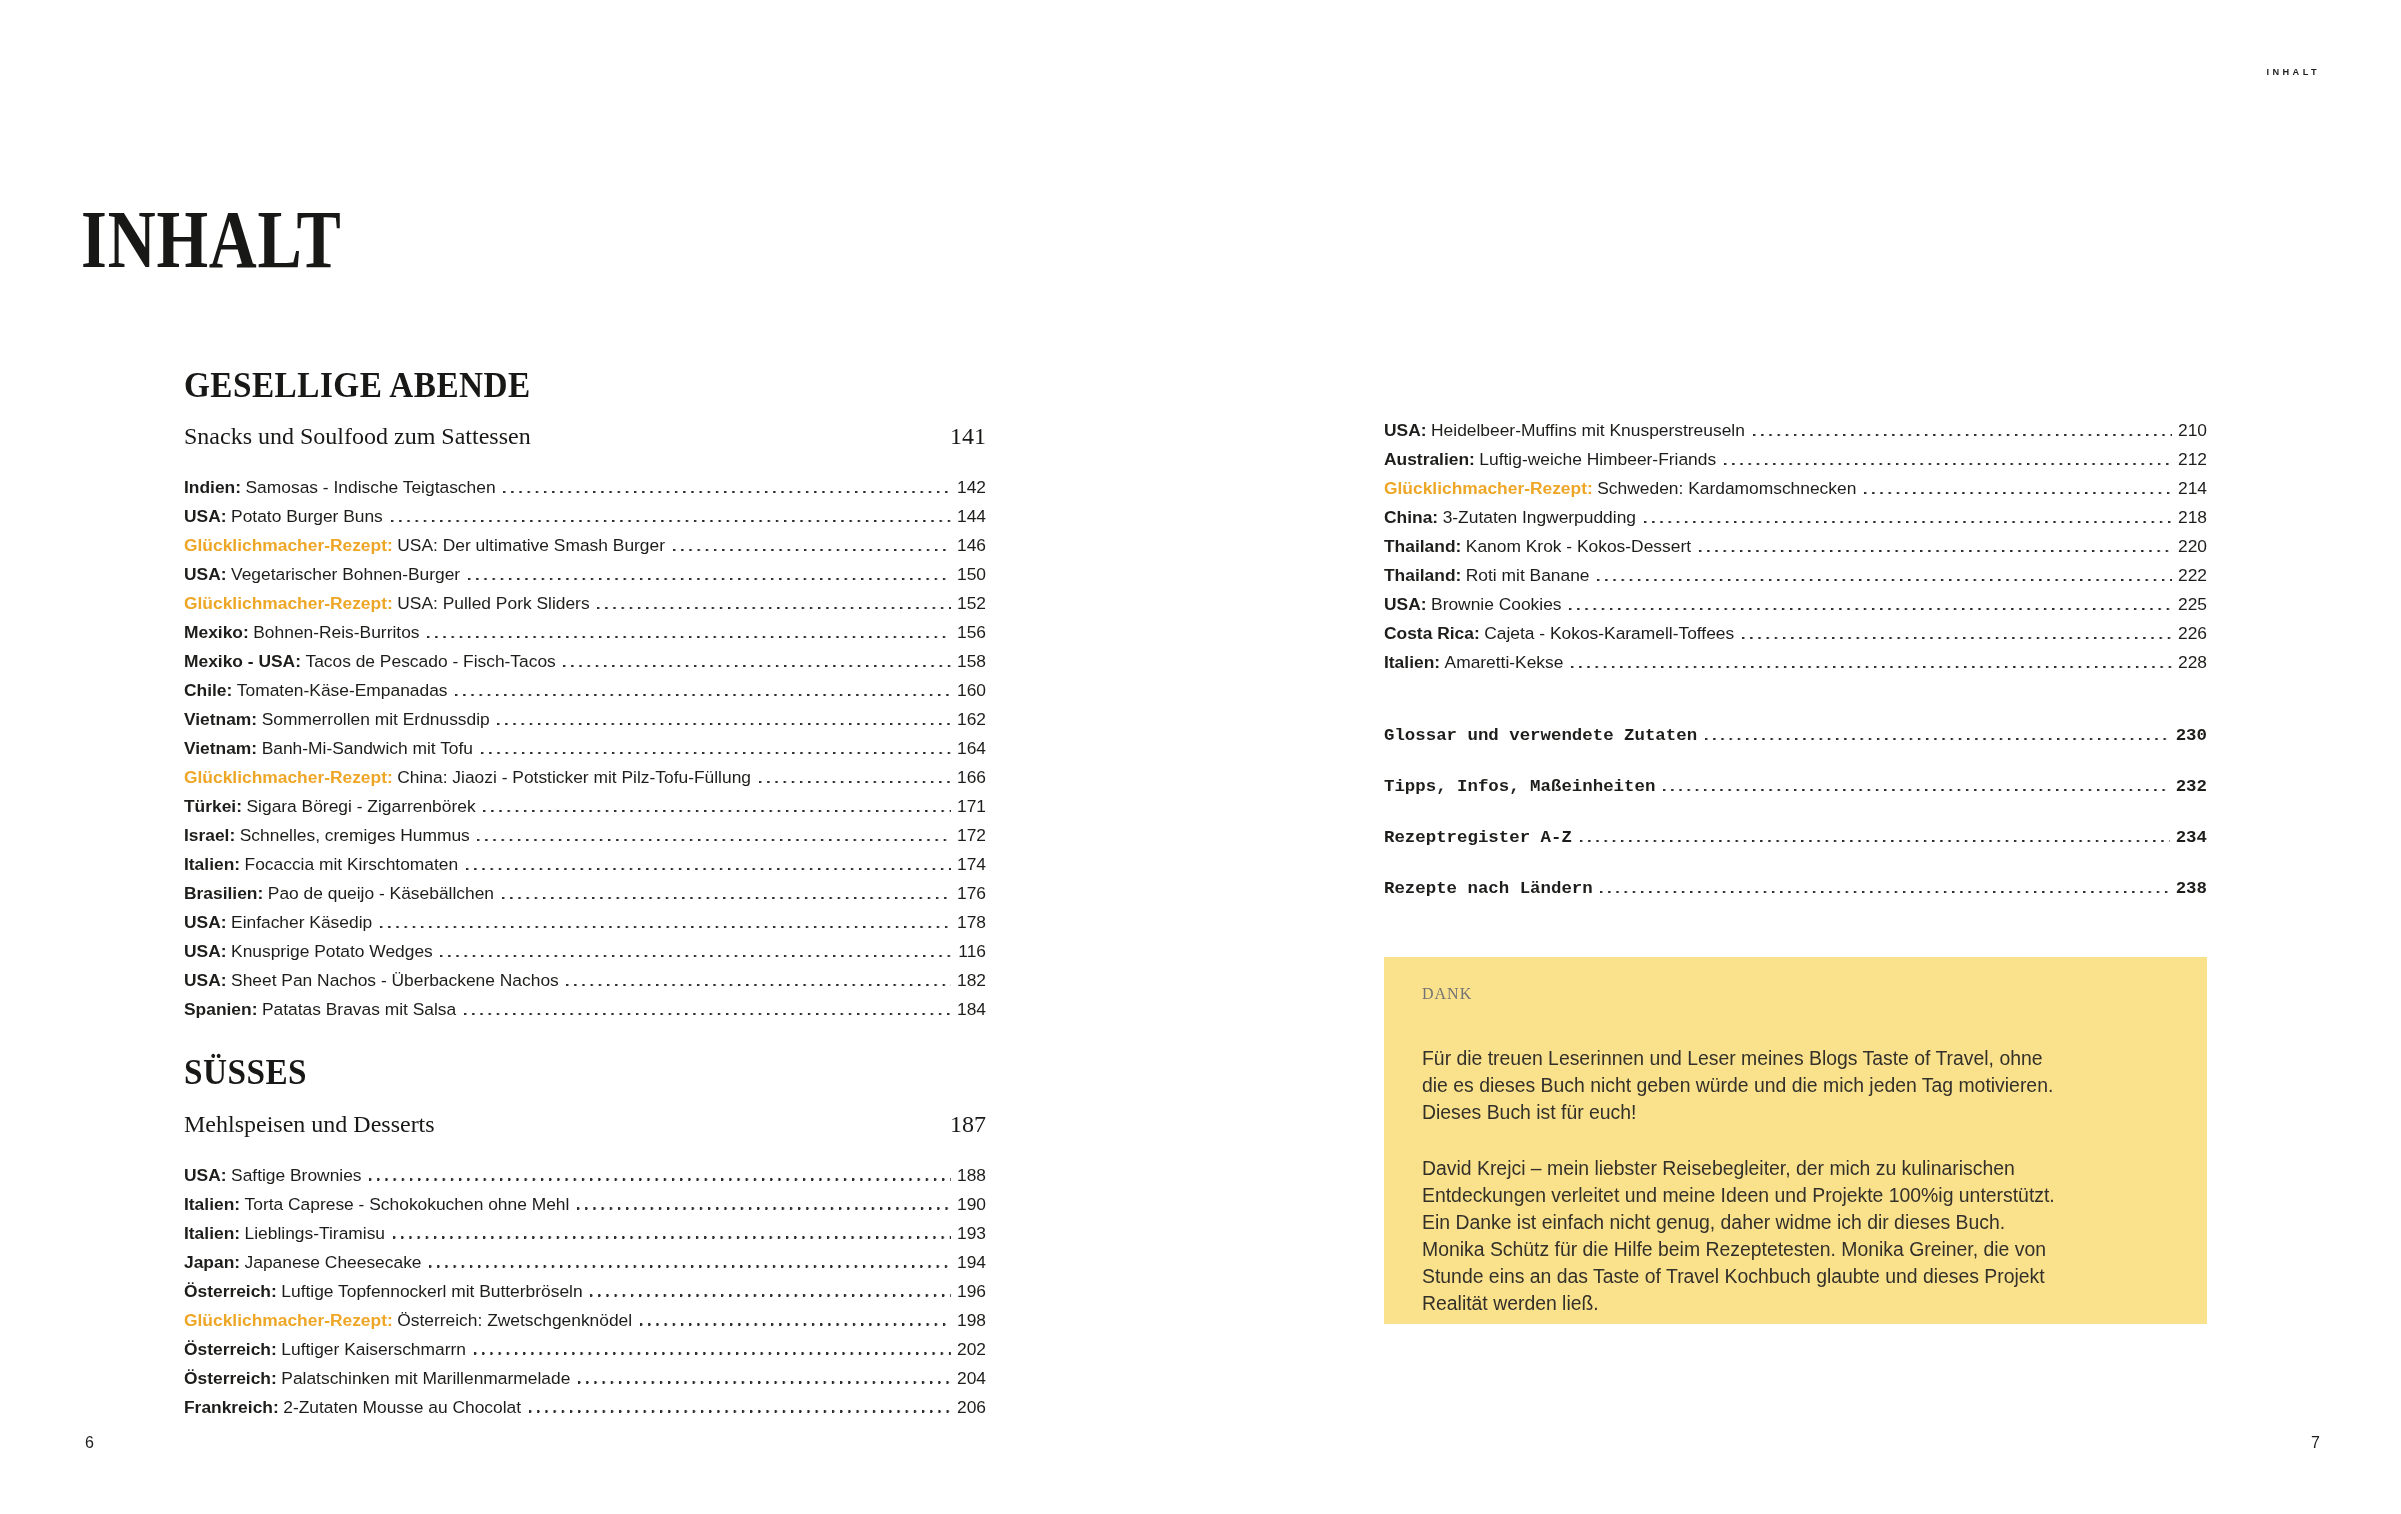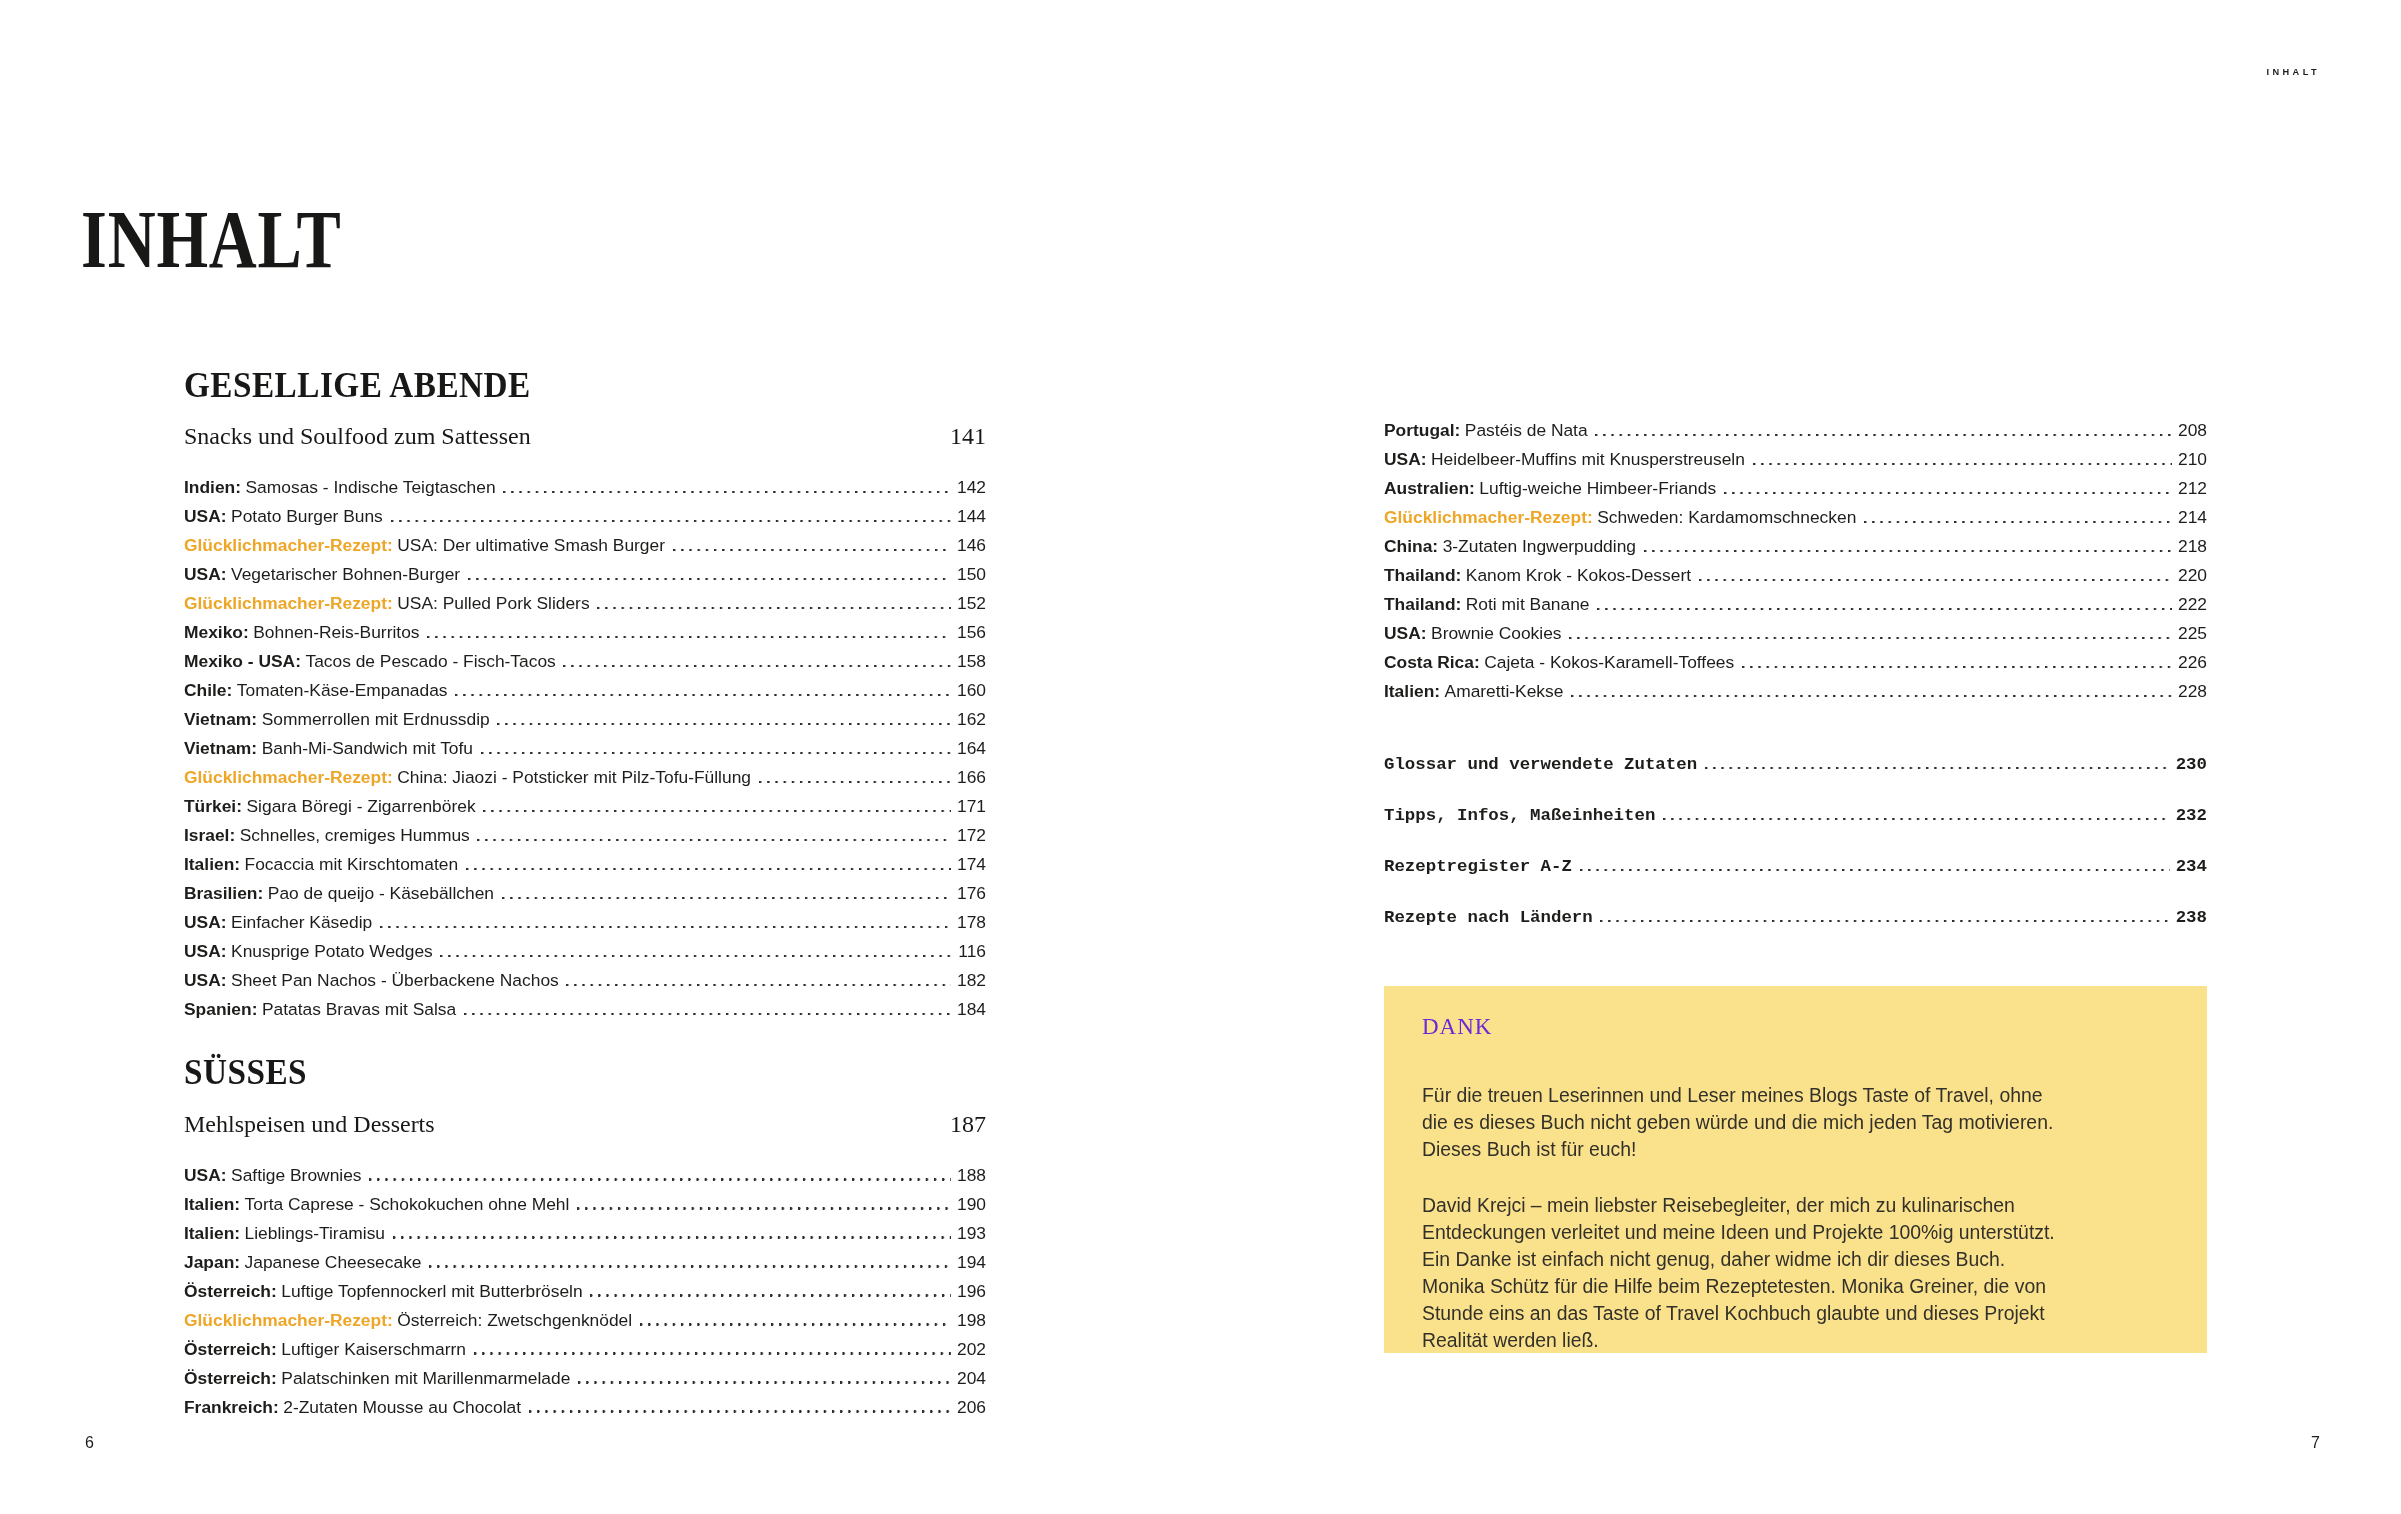--- a/index.html
+++ b/index.html
@@ -60,22 +60,22 @@
 
   .backmatter{margin-top:45px;}
   .backmatter .row{margin-bottom:22px;}
 
   
   .dank-box{
     box-sizing:border-box;margin-top:49px;width:823px;height:367px;
     background:var(--box);padding:28px 73px 24px 38px;color:#33302a;
   }
   .dank-title{
-    font-family:"Liberation Serif", serif;font-size:23px;letter-spacing:1px;
-    color:#6d28d9;
+    font-family:"Liberation Serif", serif;font-size:16px;letter-spacing:1px;
+    color:#737373;
   }
   .dank-box p{
     margin:0;font-family:Liberation Sans, sans-serif;font-size:19.4px;line-height:27px;
     white-space:pre-line;color:#33302a;
   }
   .dank-box p.p1{margin-top:42px;}
   .dank-box p.p2{margin-top:29px;}
 
   .folio{position:absolute;top:1434px;font-size:16px;color:#1d1d1b;}
   .folio-left{left:85px;}
@@ -273,26 +273,20 @@
           <span class="ttl">2-Zutaten Mousse au Chocolat</span>
           <span class="dots"></span>
           <span class="num">206</span>
         </div>
     </div>
   </section>
 </main>
 
 <aside class="col col-right">
   <div class="list" style="margin-top:0">
-    <div class="row">
-        <span class="pfx">Portugal:</span>
-        <span class="ttl">Pastéis de Nata</span>
-        <span class="dots"></span>
-        <span class="num">208</span>
-      </div>
     <div class="row">
         <span class="pfx">USA:</span>
         <span class="ttl">Heidelbeer-Muffins mit Knusperstreuseln</span>
         <span class="dots"></span>
         <span class="num">210</span>
       </div>
     <div class="row">
         <span class="pfx">Australien:</span>
         <span class="ttl">Luftig-weiche Himbeer-Friands</span>
         <span class="dots"></span>

